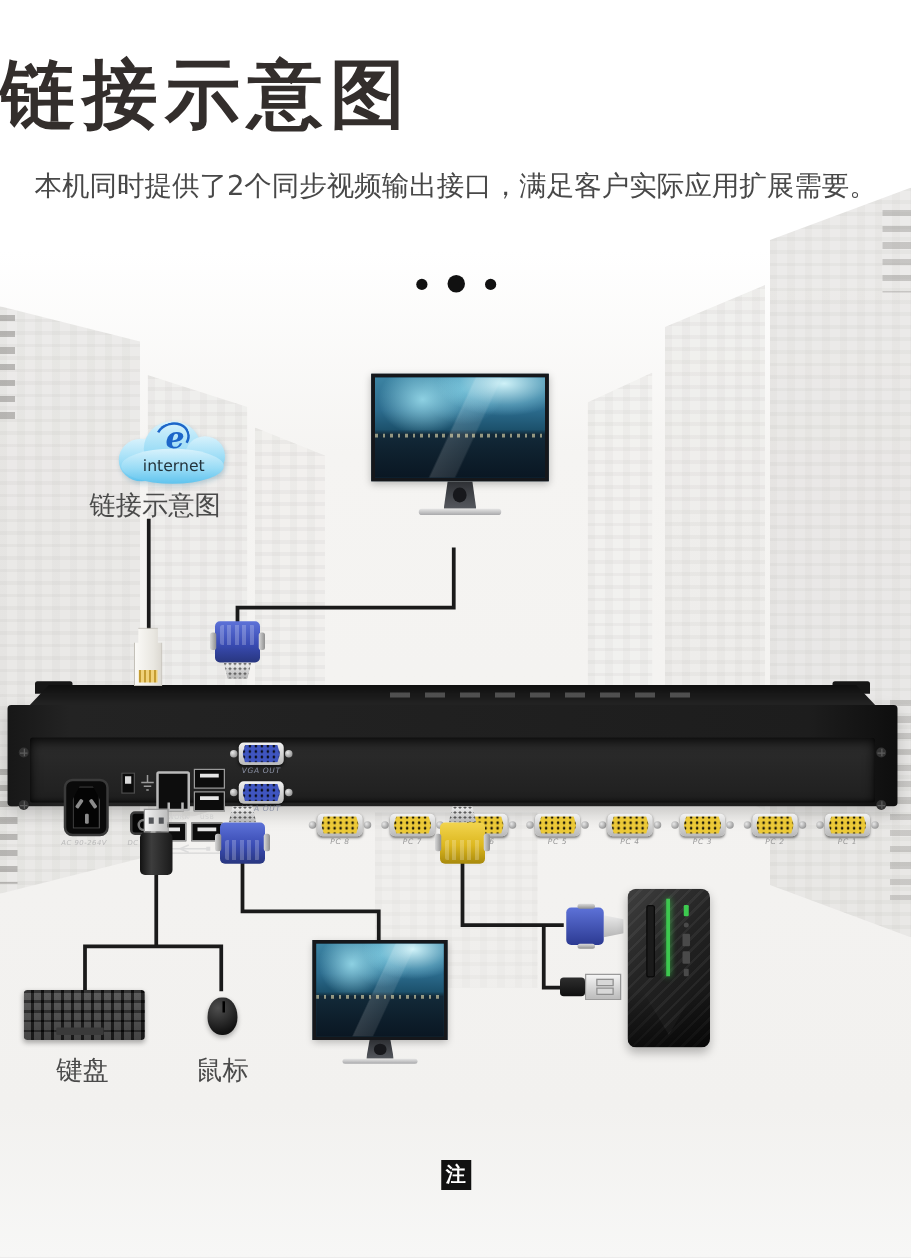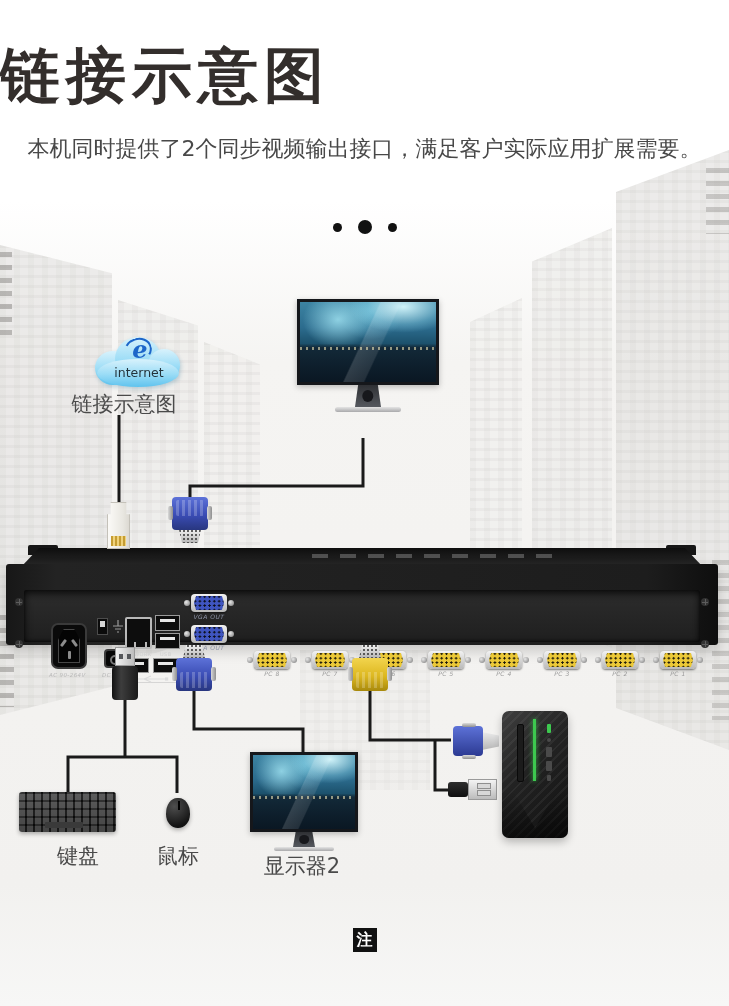--- a/index.html
+++ b/index.html
@@ -411,32 +411,31 @@
   <div class="plug-h" style="left:453px;top:726px;">
     <div class="hp-body"></div>
       <div class="hp-metal"></div>
   </div>
   <div class="usb-h">
     <div class="ub"></div>
       <div class="um"></div>
   </div>
 
   <div class="keyboard"></div>
-  <div class="dlabel" style="left:28px;top:842px;width:100px;text-align:center;">键盘</div>
+  <div class="dlabel" style="left:16px;top:842px;width:100px;text-align:center;">键盘</div>
   <div class="mouse"></div>
   <div class="dlabel" style="left:128px;top:842px;width:100px;">鼠标</div>
 
   <div class="monitor" style="left:250px;top:752px;width:108px;">
     <div class="mon-screen" style="height:80px;">
         <div class="mon-art"></div>
       </div>
     <div class="mon-neck" style="width:22px;height:15px;"></div>
     <div class="mon-base" style="width:60px;height:4px;"></div>
   </div>
-  <div class="dlabel" style="left:222px;top:852px;width:160px;">显示器2</div>
 
   <div class="pc-tower">
     <div class="pc-vent"></div>
     <div class="pc-green"></div>
     <span class="pc-mark" style="left:45px;top:13px;width:4px;height:9px;background:#3dc94f;"></span>
     <span class="pc-mark" style="left:45px;top:27px;width:4px;height:4px;border-radius:50%;"></span>
     <span class="pc-mark" style="left:44px;top:36px;width:6px;height:10px;"></span>
     <span class="pc-mark" style="left:44px;top:50px;width:6px;height:10px;"></span>
     <span class="pc-mark" style="left:45px;top:64px;width:4px;height:6px;"></span>
   </div>

